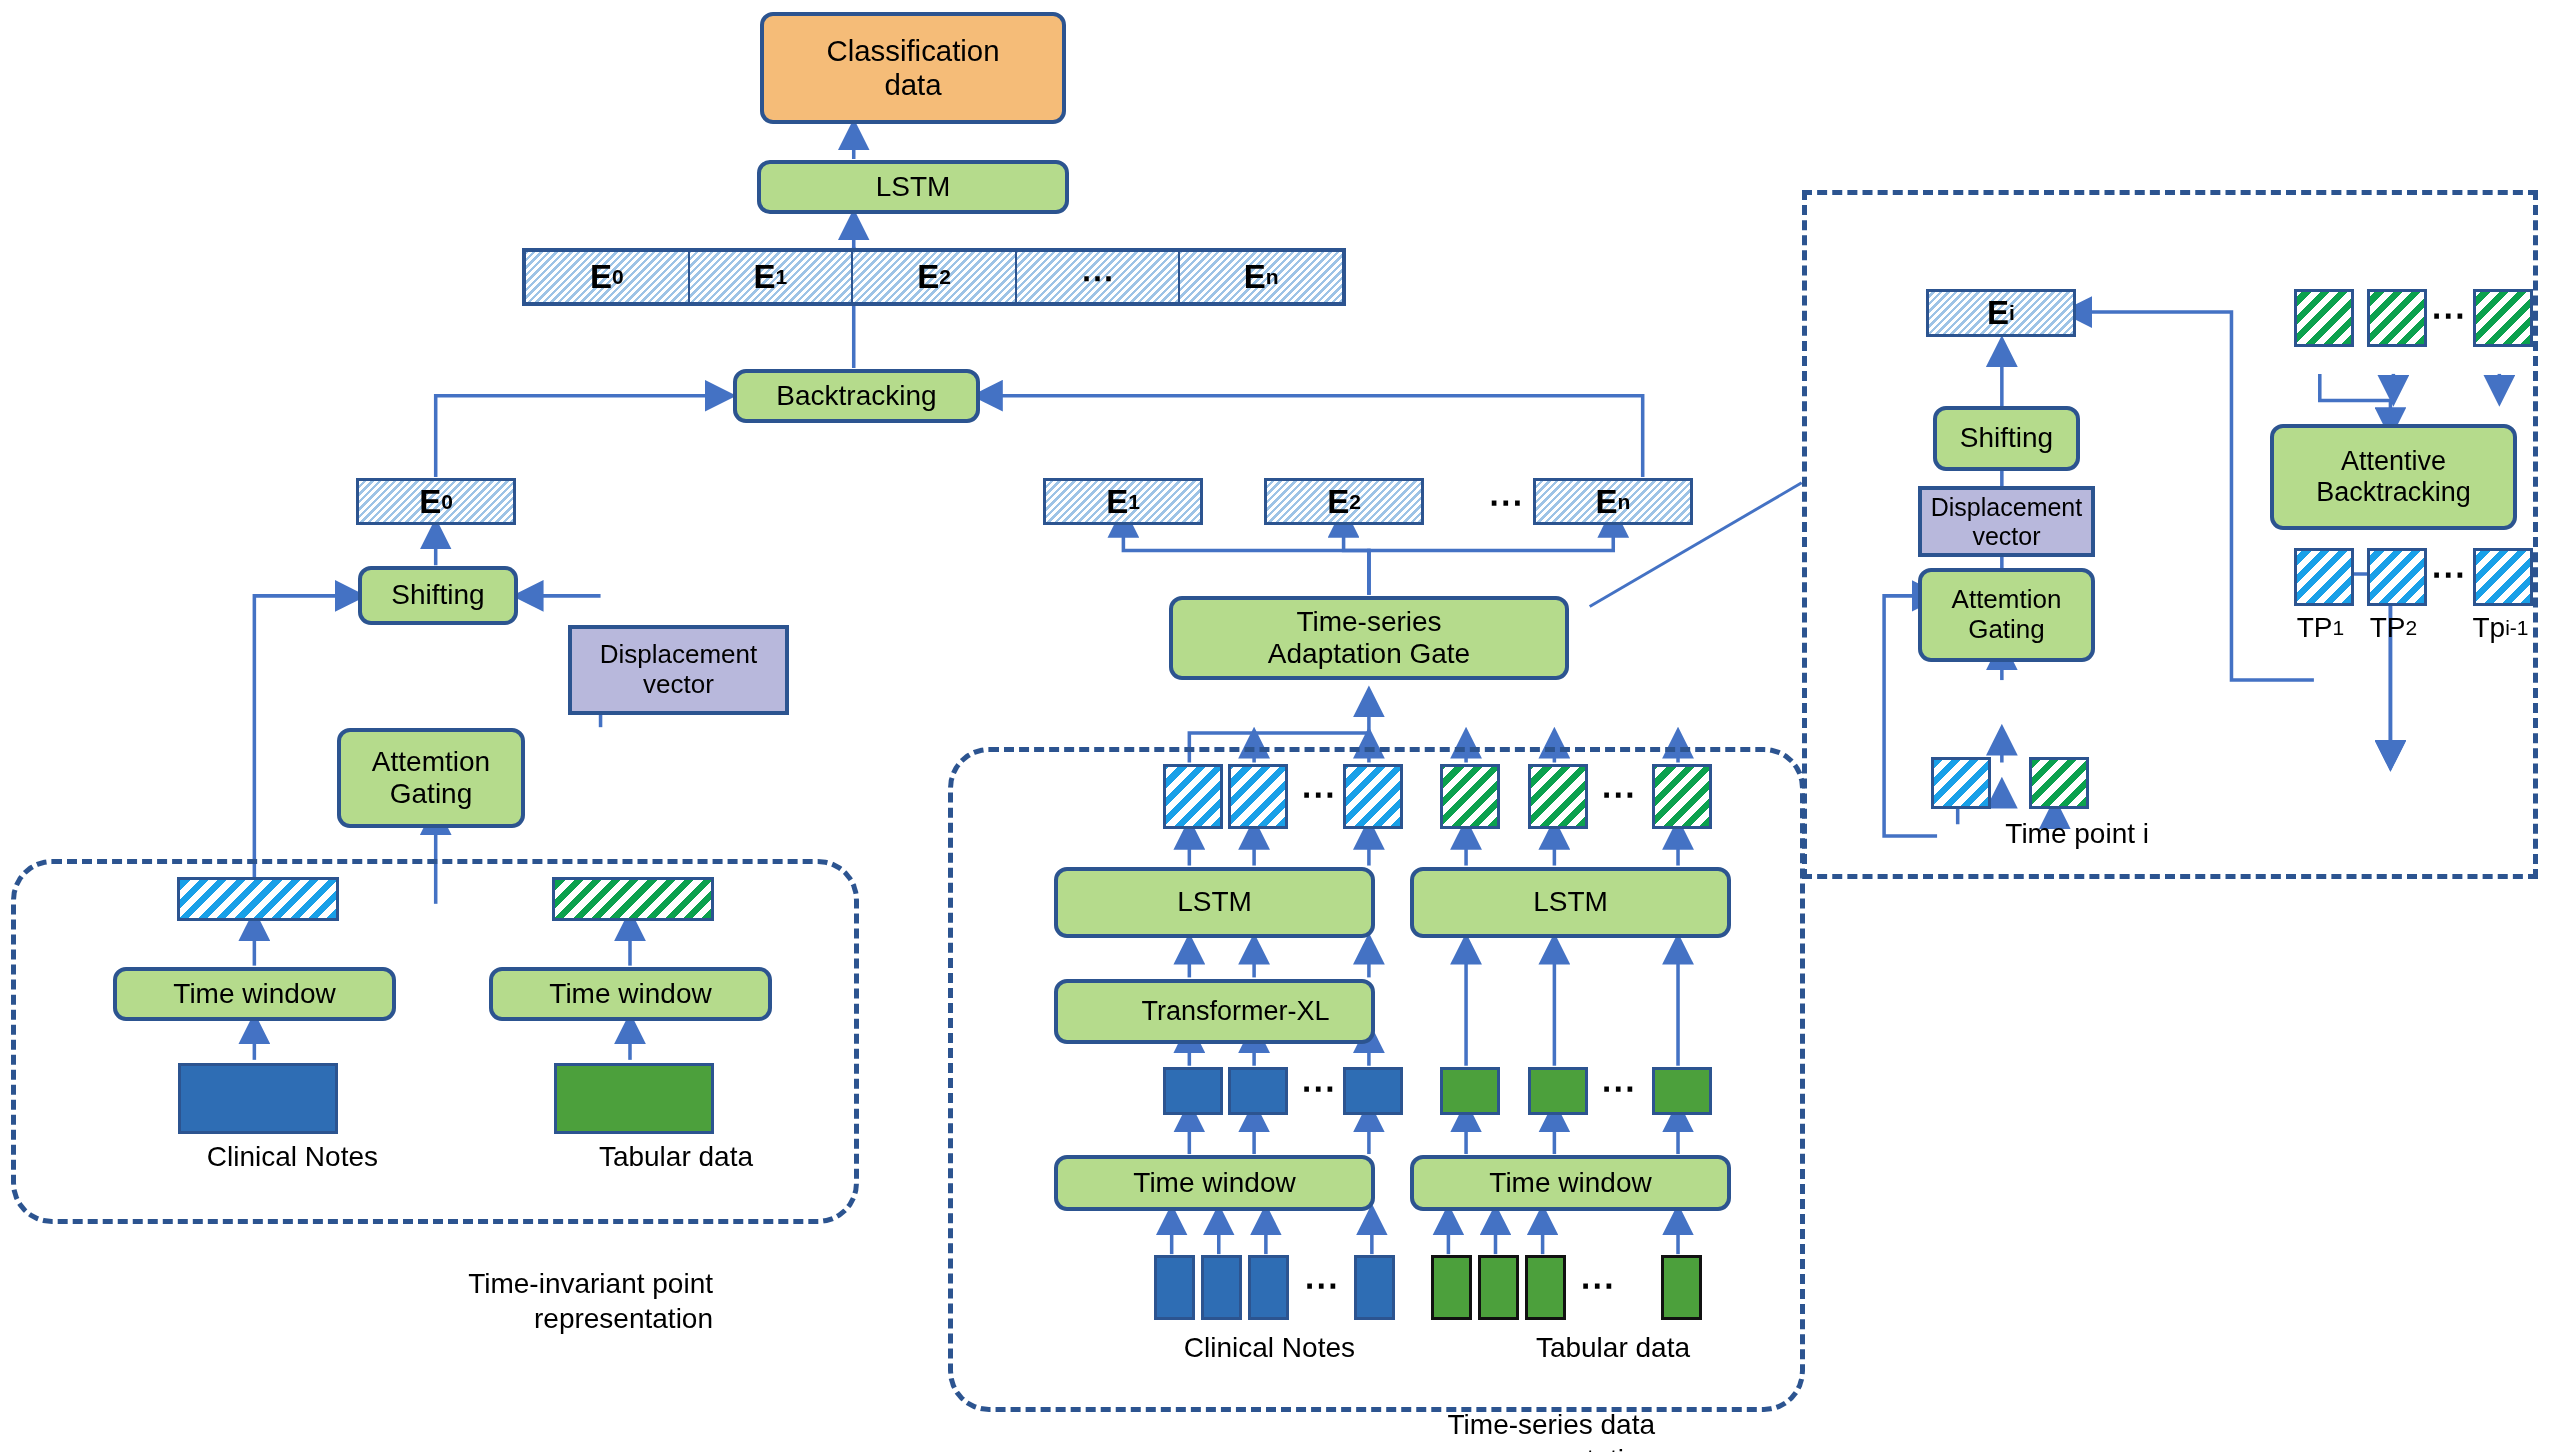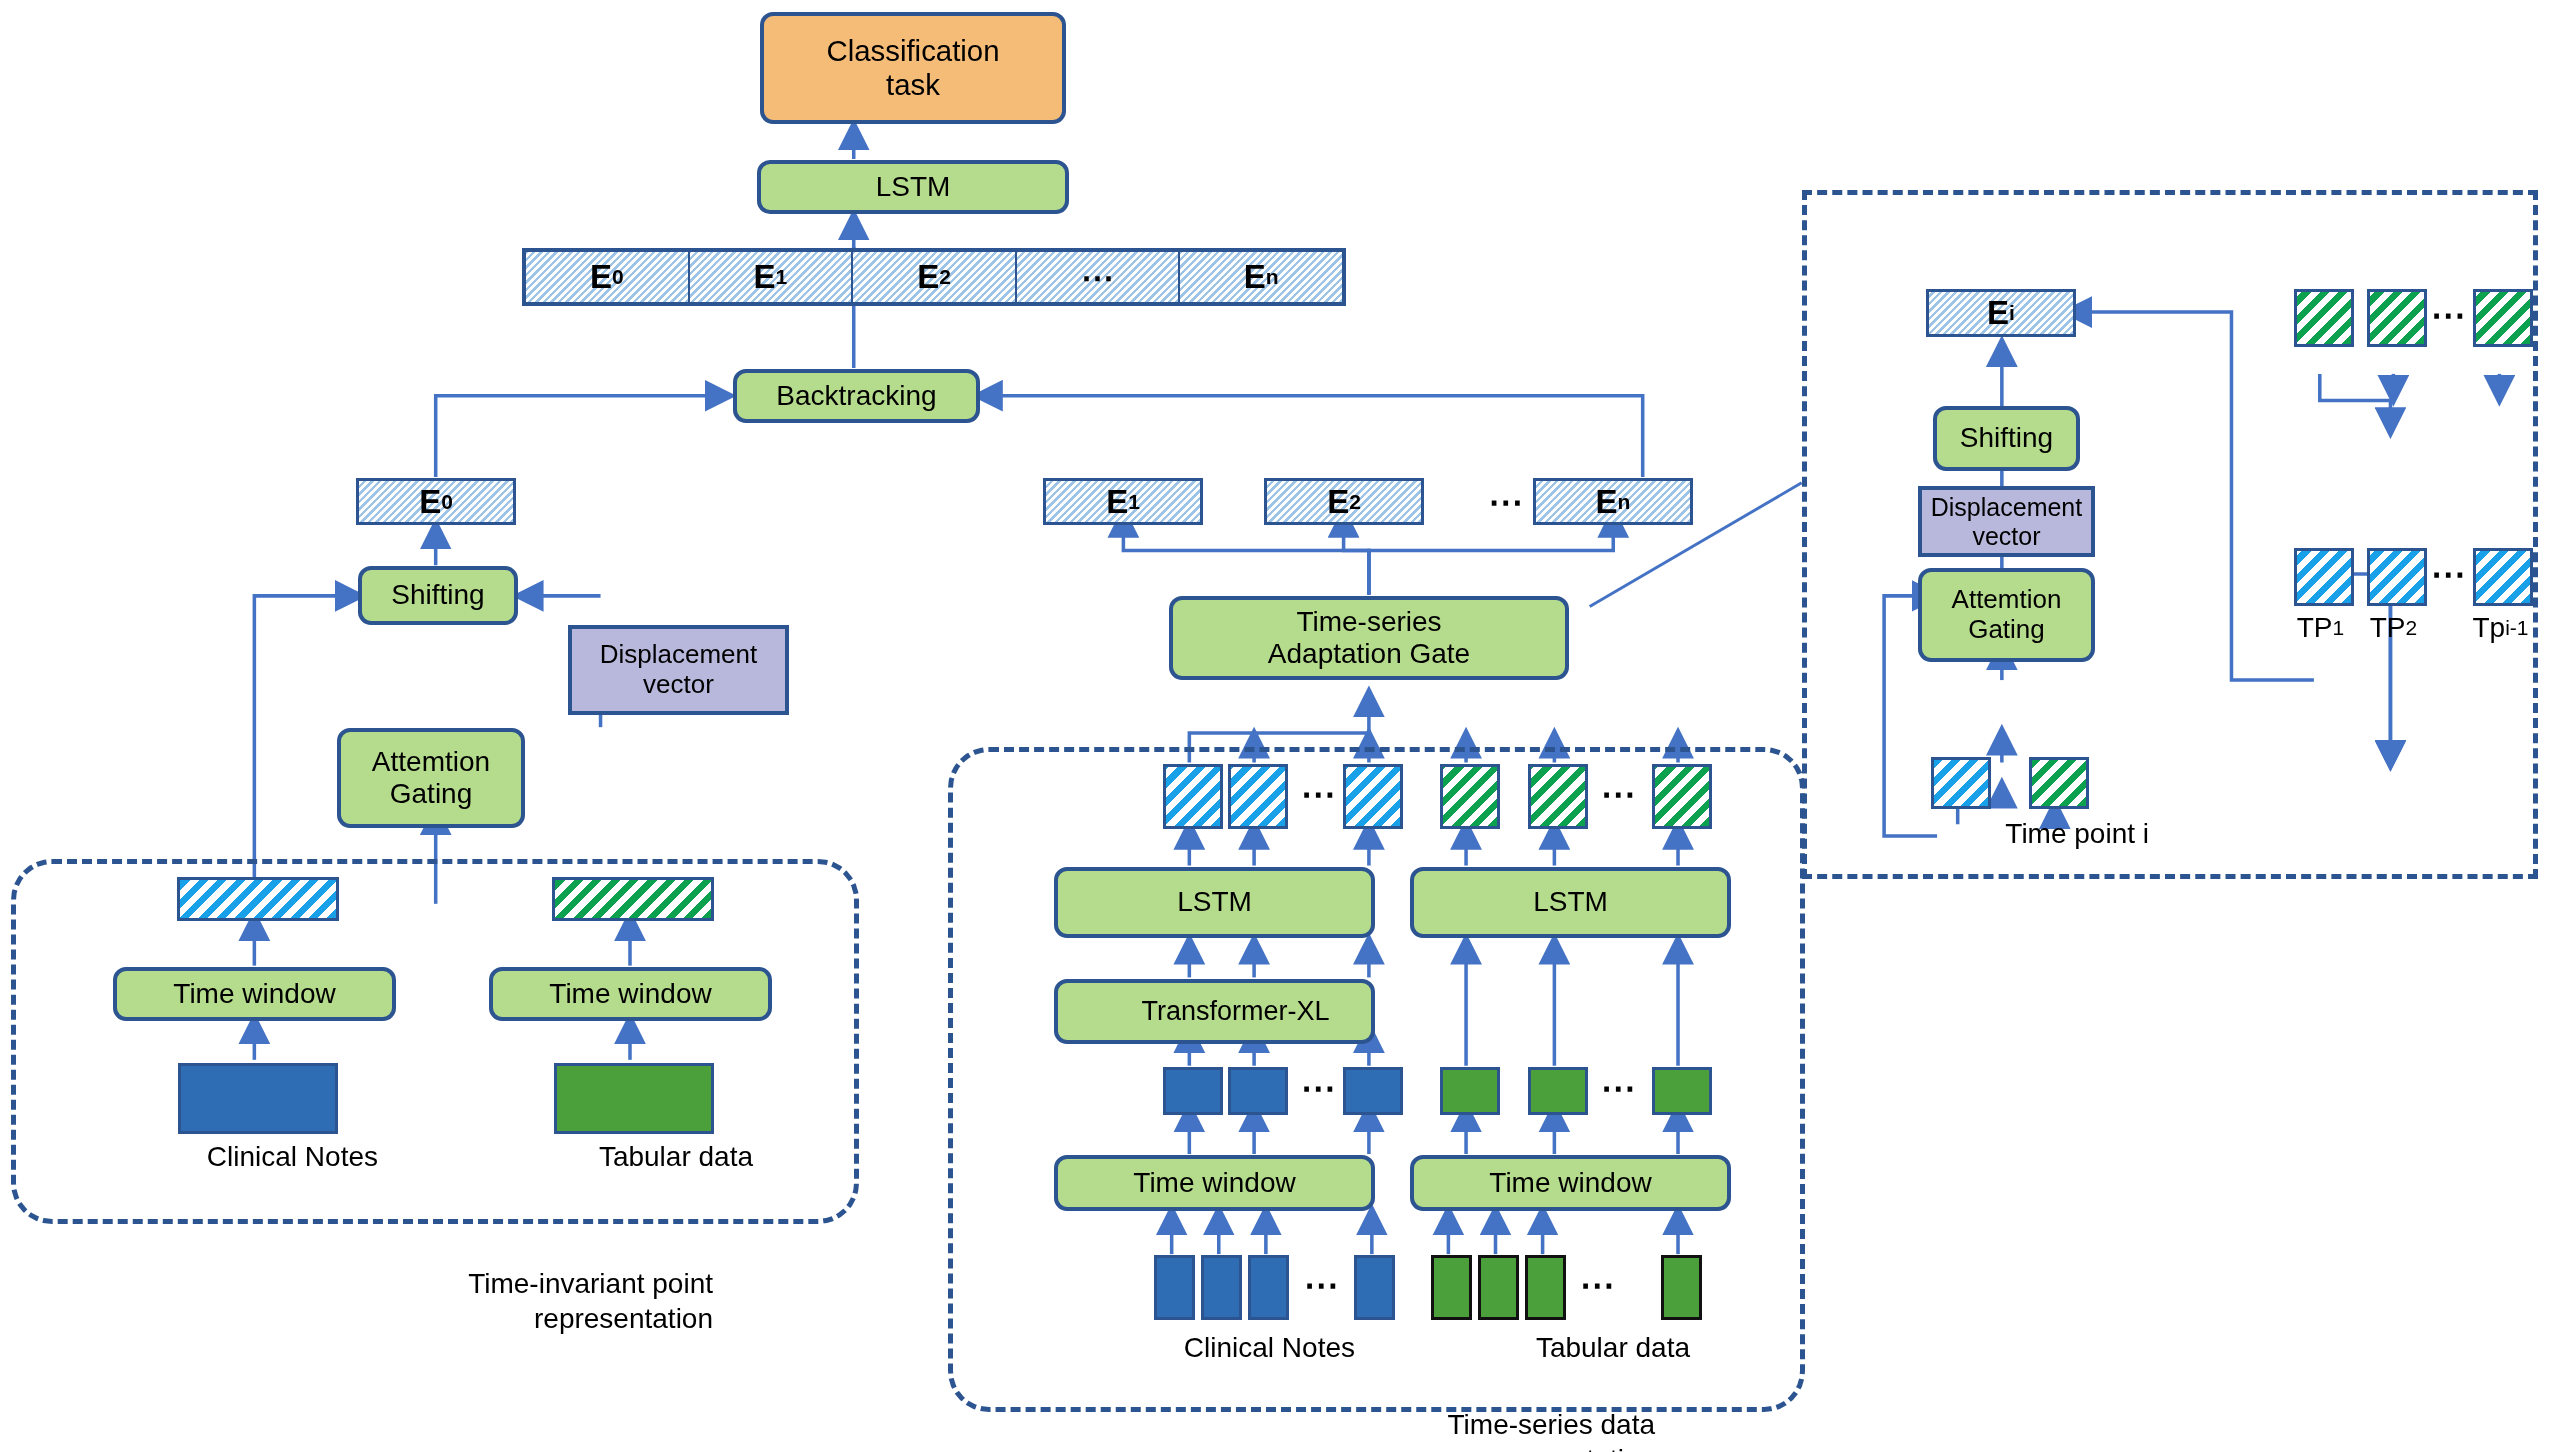--- a/index.html
+++ b/index.html
@@ -182,21 +182,21 @@
       <path d="M4060,975 L4060,1300" marker-end="url(#ah)" transform="translate(0,0)"></path>
     </g>
 
     <g stroke="#4472C4" stroke-width="5" fill="none">
       <path d="M2700,1030 L3060,820"></path>
     </g>
   </svg>
 
   <div class="node task" style="left:760px;top:11.8px;width:306px;height:112px;">
     <span style="white-space:pre-line;">Classification
-task</span>
+data</span>
   </div>
 
   <div class="node proc" style="left:757px;top:160px;width:312px;height:54px;">
     <span>LSTM</span>
   </div>
 
   <div class="ebar" style="left:522px;top:248px;width:824px;height:58px;">
     <div>
       <span>E</span>
         <sub>0</sub>
@@ -379,20 +379,24 @@
   <div class="node disp" style="left:1918px;top:486px;width:177px;height:71px;">
     <span style="white-space:pre-line;font-size:25px;">Displacement
 vector</span>
   </div>
 
   <div class="node proc" style="left:1918px;top:568px;width:177px;height:94px;">
     <span style="white-space:pre-line;font-size:26px;">Attemtion
 Gating</span>
   </div>
 
+  <div class="node proc" style="left:2270px;top:424px;width:247px;height:106px;">
+    <span style="white-space:pre-line;font-size:27px;">Attentive
+Backtracking</span>
+  </div>
 
   <div class="hatch-green" style="position:absolute;left:2294px;top:289px;width:54px;height:52px;"></div>
   <div class="hatch-green" style="position:absolute;left:2367px;top:289px;width:54px;height:52px;"></div>
   <div class="dots" style="left:2423px;top:289px;width:53px;height:52px;">
     <span>⋯</span>
   </div>
   <div class="hatch-green" style="position:absolute;left:2473px;top:289px;width:54px;height:52px;"></div>
 
   <div class="hatch-blue" style="position:absolute;left:2294px;top:548px;width:54px;height:52px;"></div>
   <div class="hatch-blue" style="position:absolute;left:2367px;top:548px;width:54px;height:52px;"></div>

